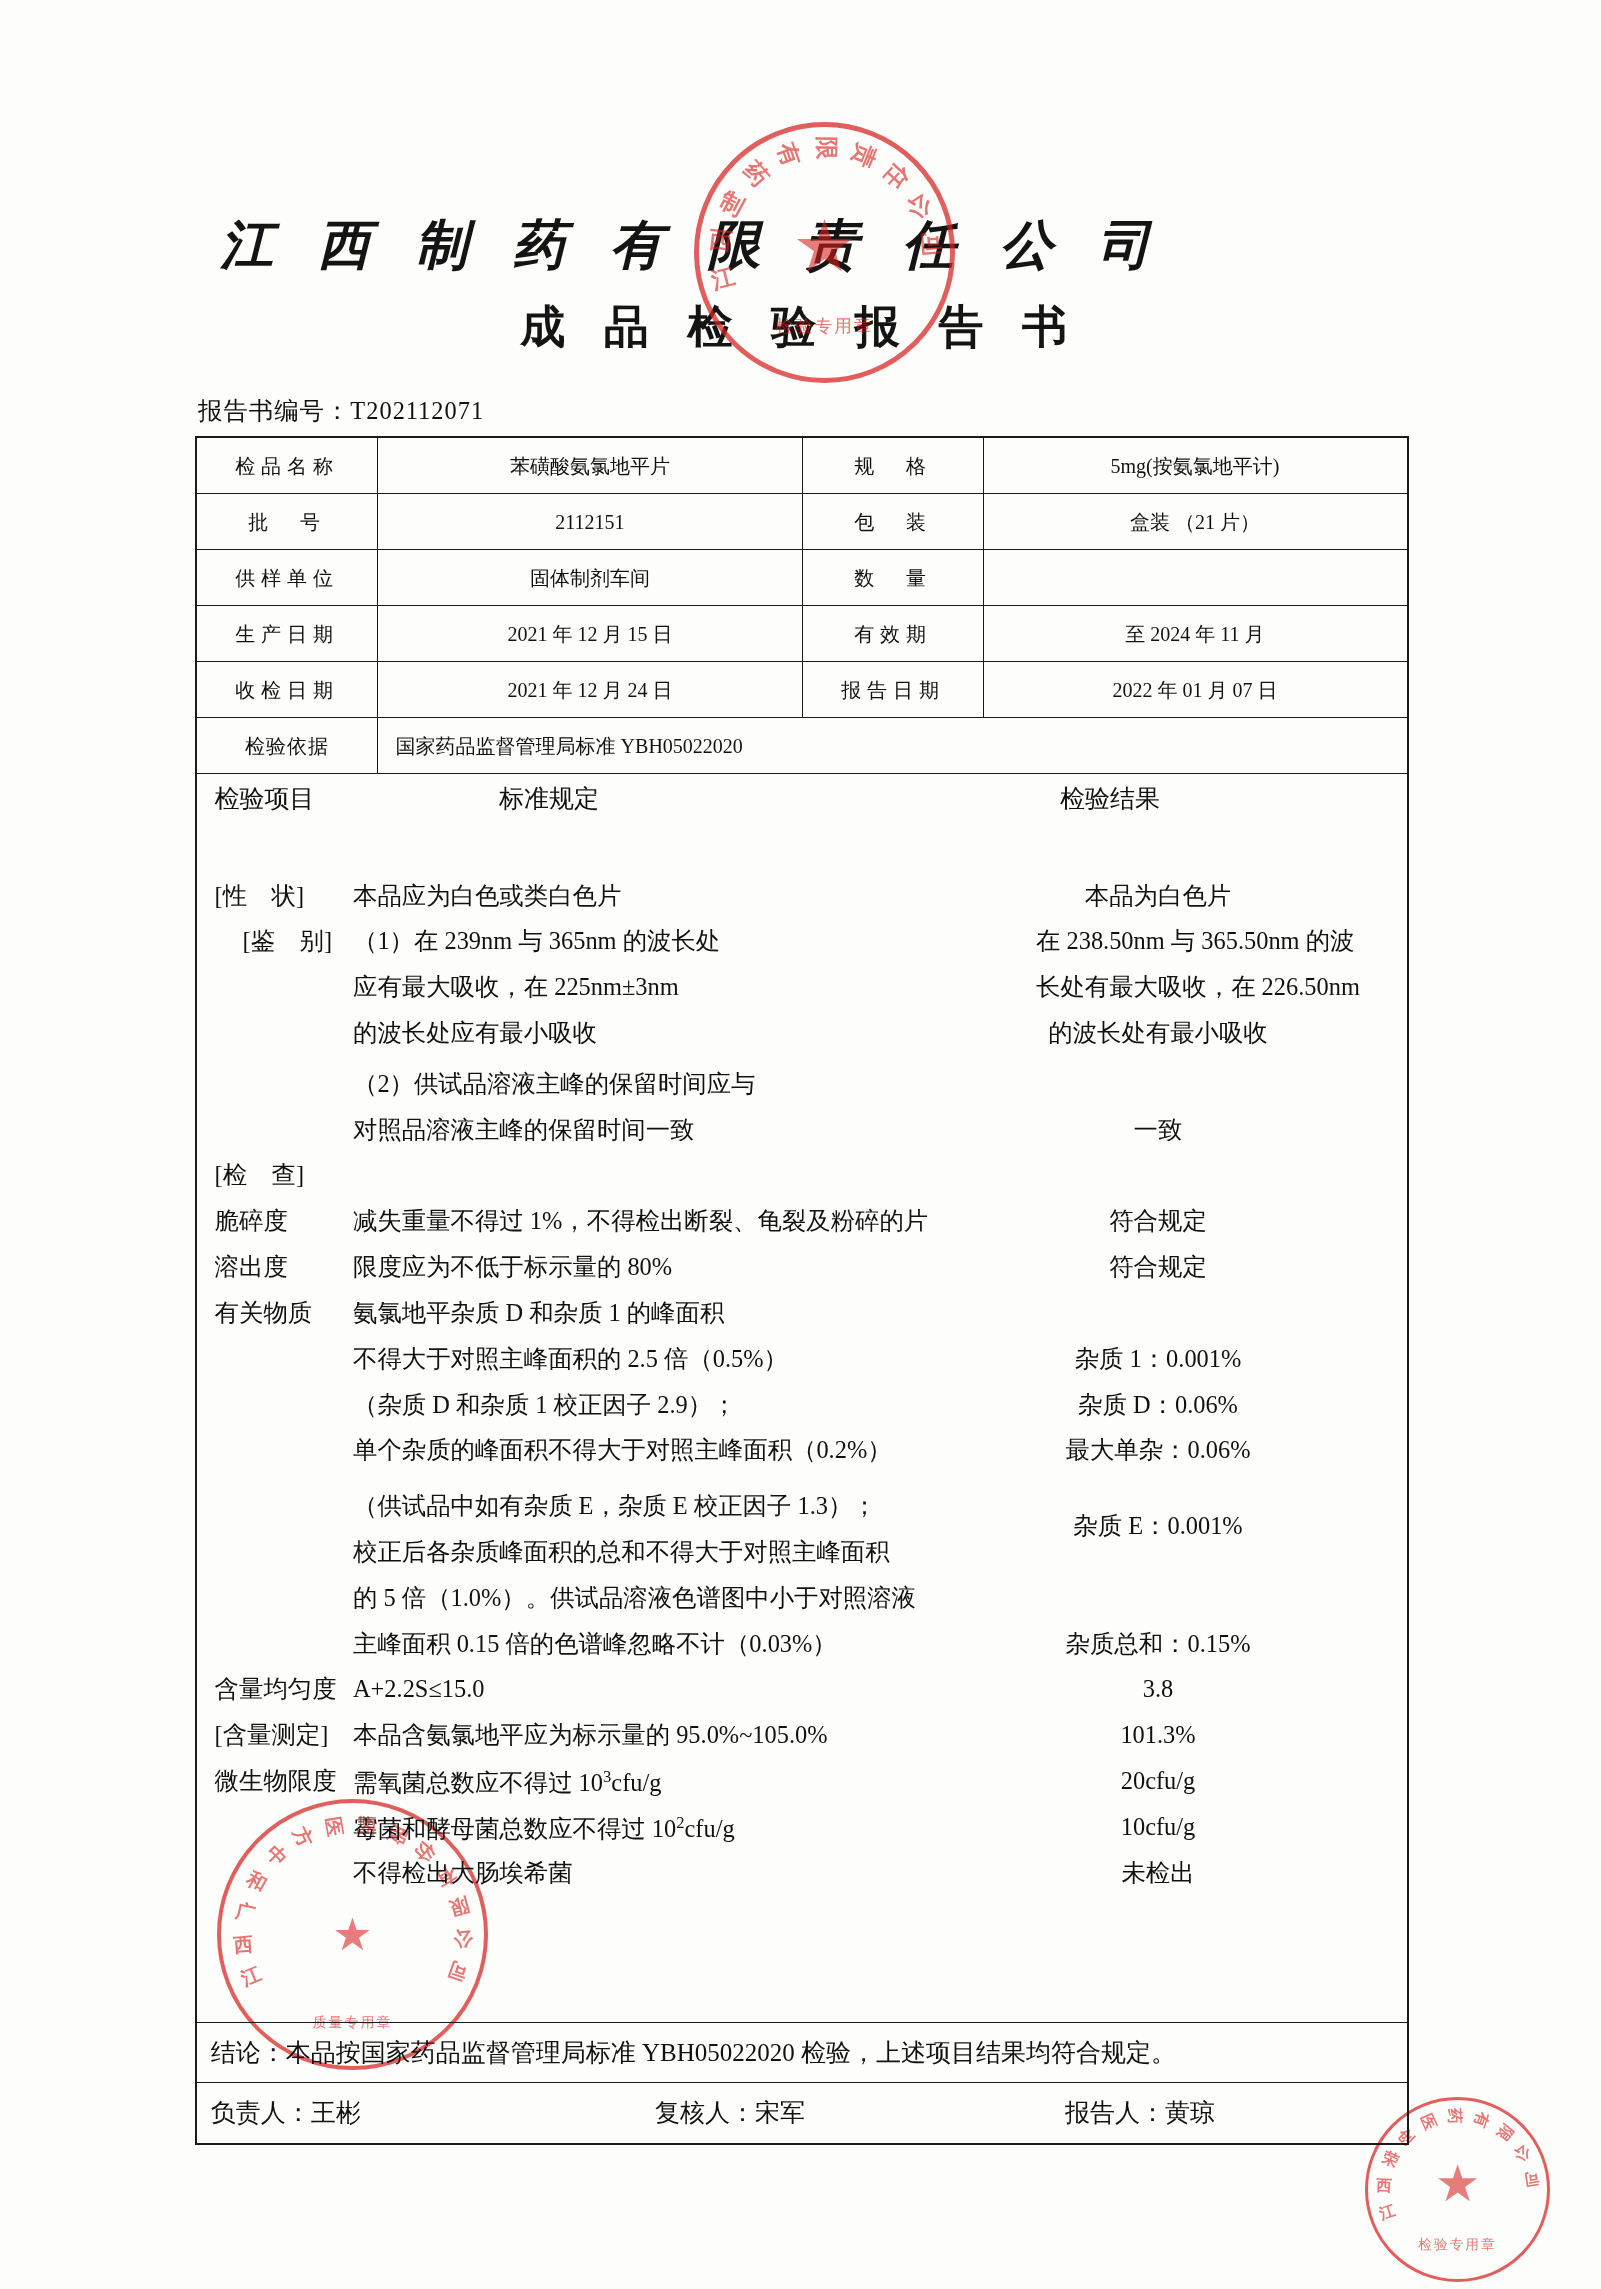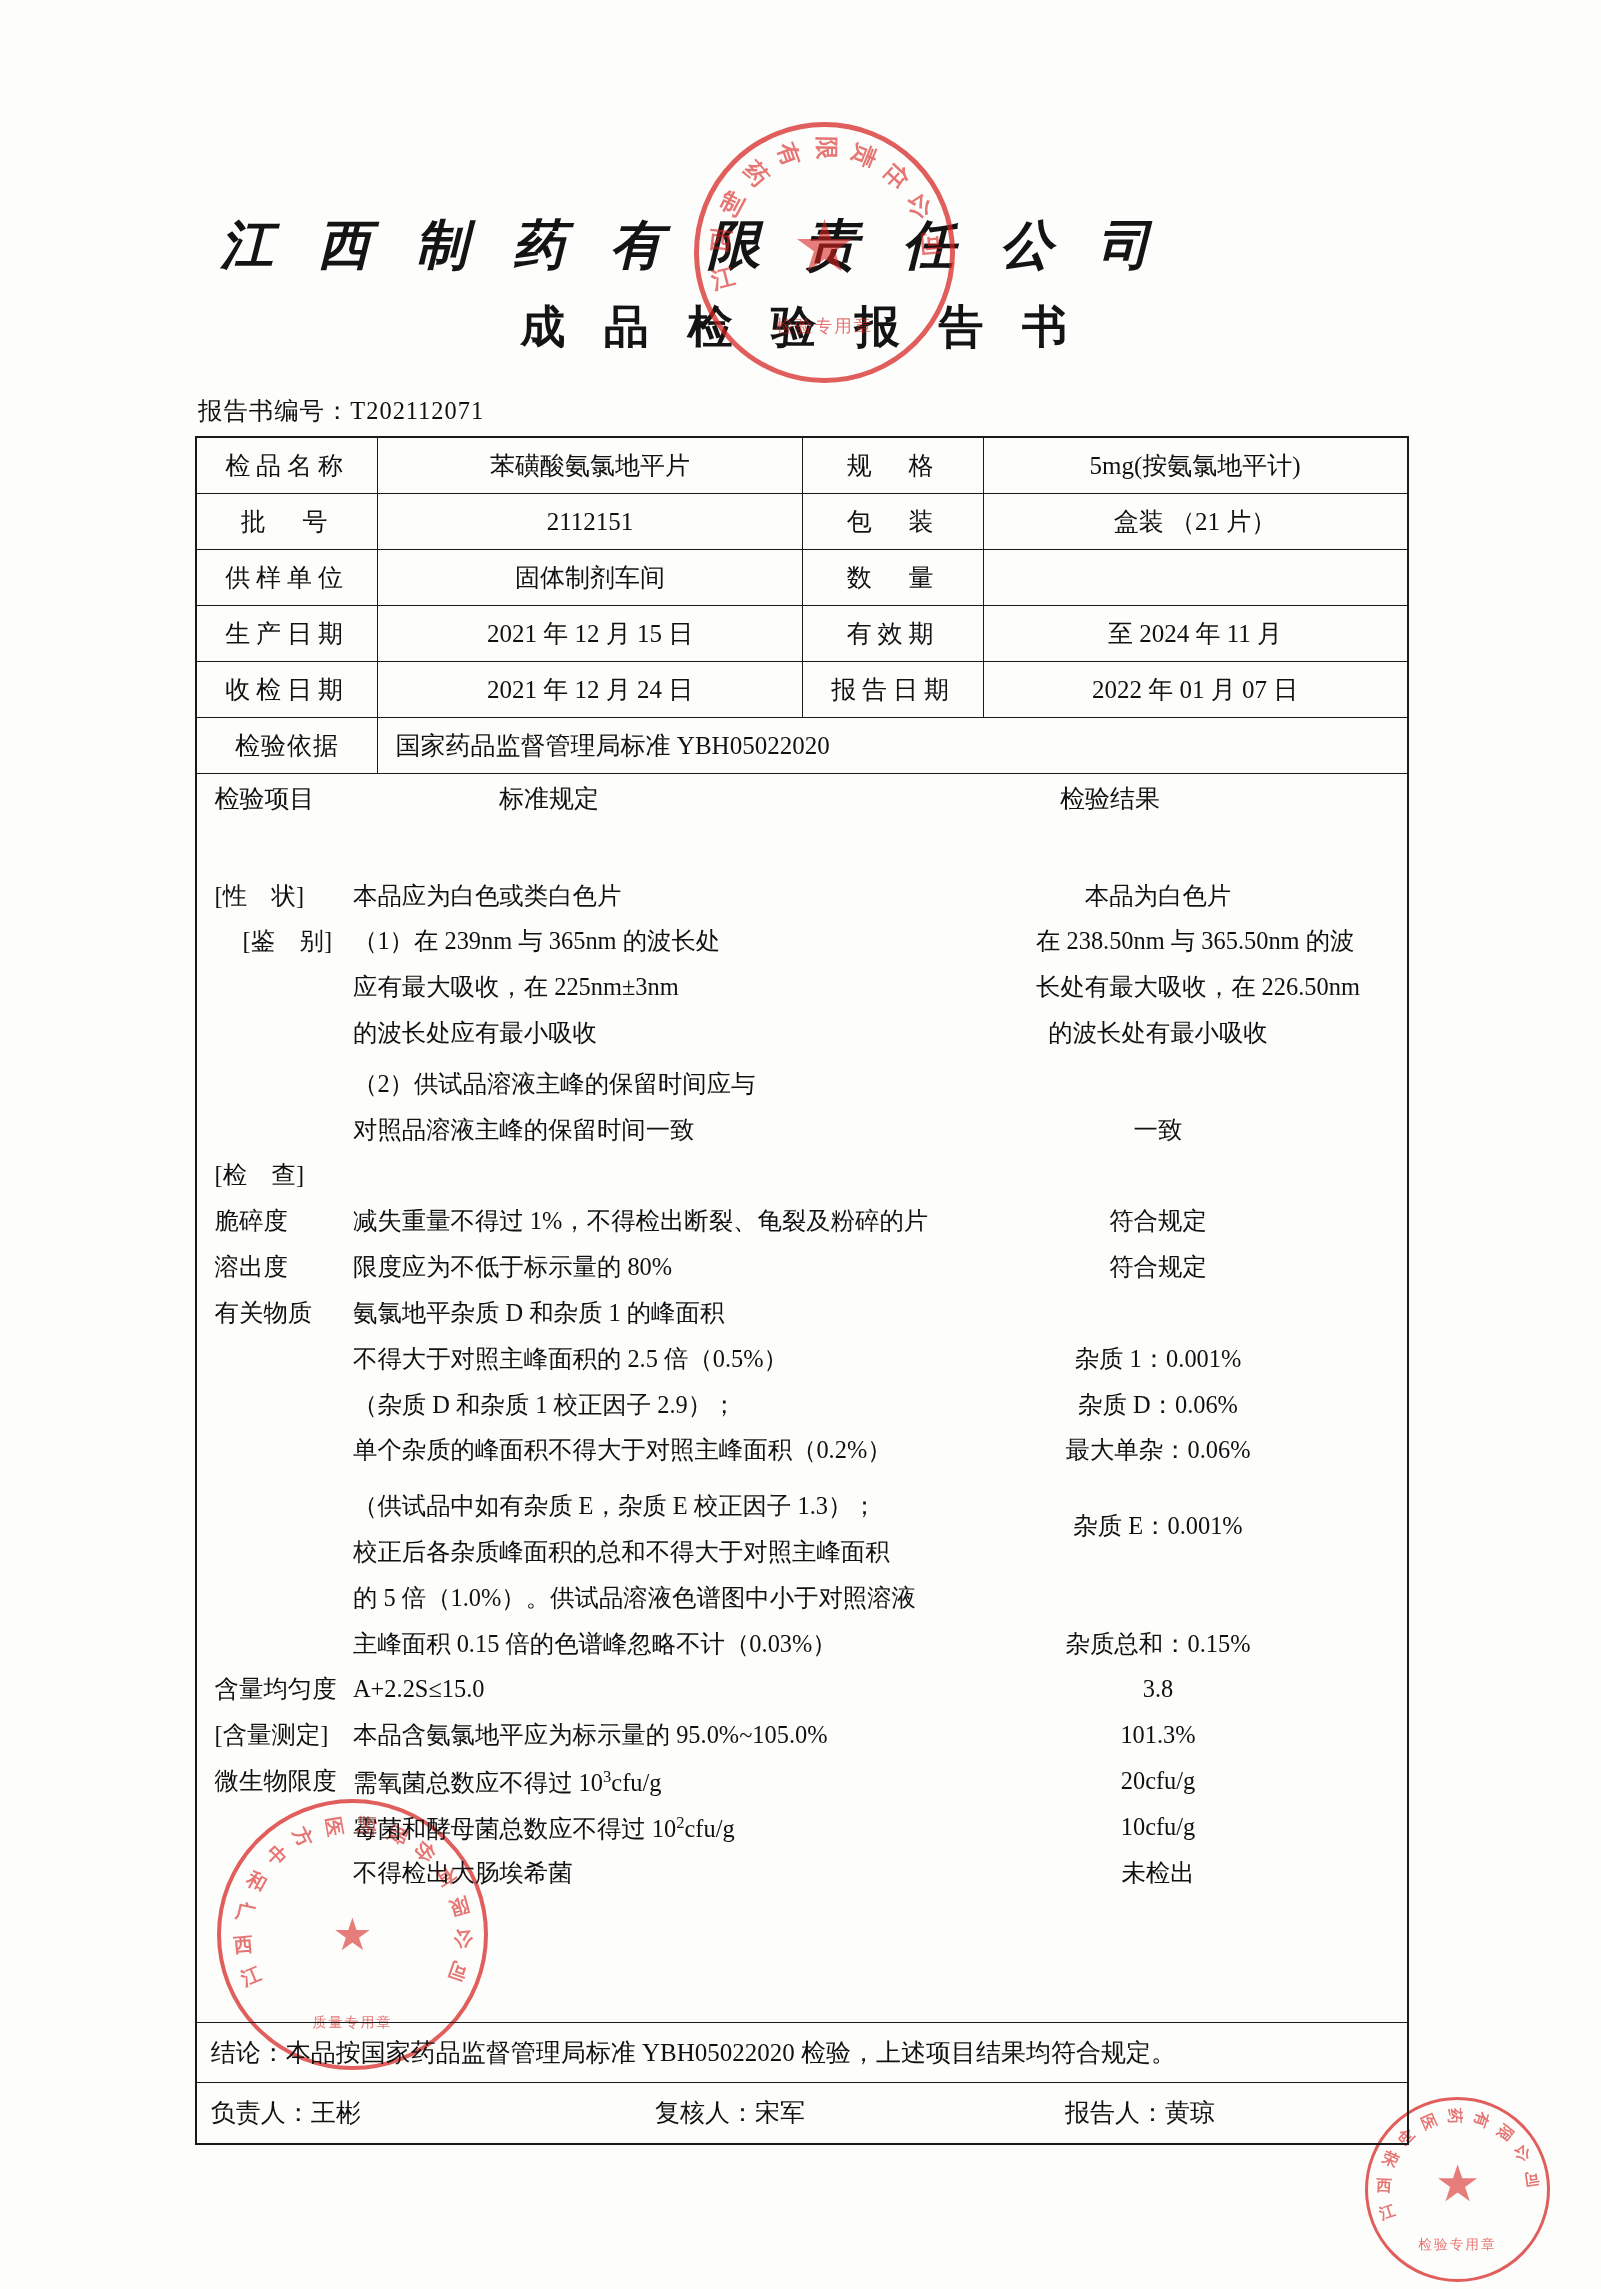--- a/index.html
+++ b/index.html
@@ -142,21 +142,21 @@
     display: flex;
     border-bottom: 1.5px solid #1a1a1a;
     box-sizing: border-box;
   }
   .row:last-child { border-bottom: none; }
   .cell {
     box-sizing: border-box;
     padding: 0 9.8px;
     display: flex;
     align-items: center;
-    font-size: 25px;
+    font-size: 20px;
     height: 55px;
     line-height: 1.2;
   }
   .cell.label {
     width: 181px;
     border-right: 1.5px solid #1a1a1a;
     justify-content: center;
     letter-spacing: 5.9px;
   }
   .cell.value {

